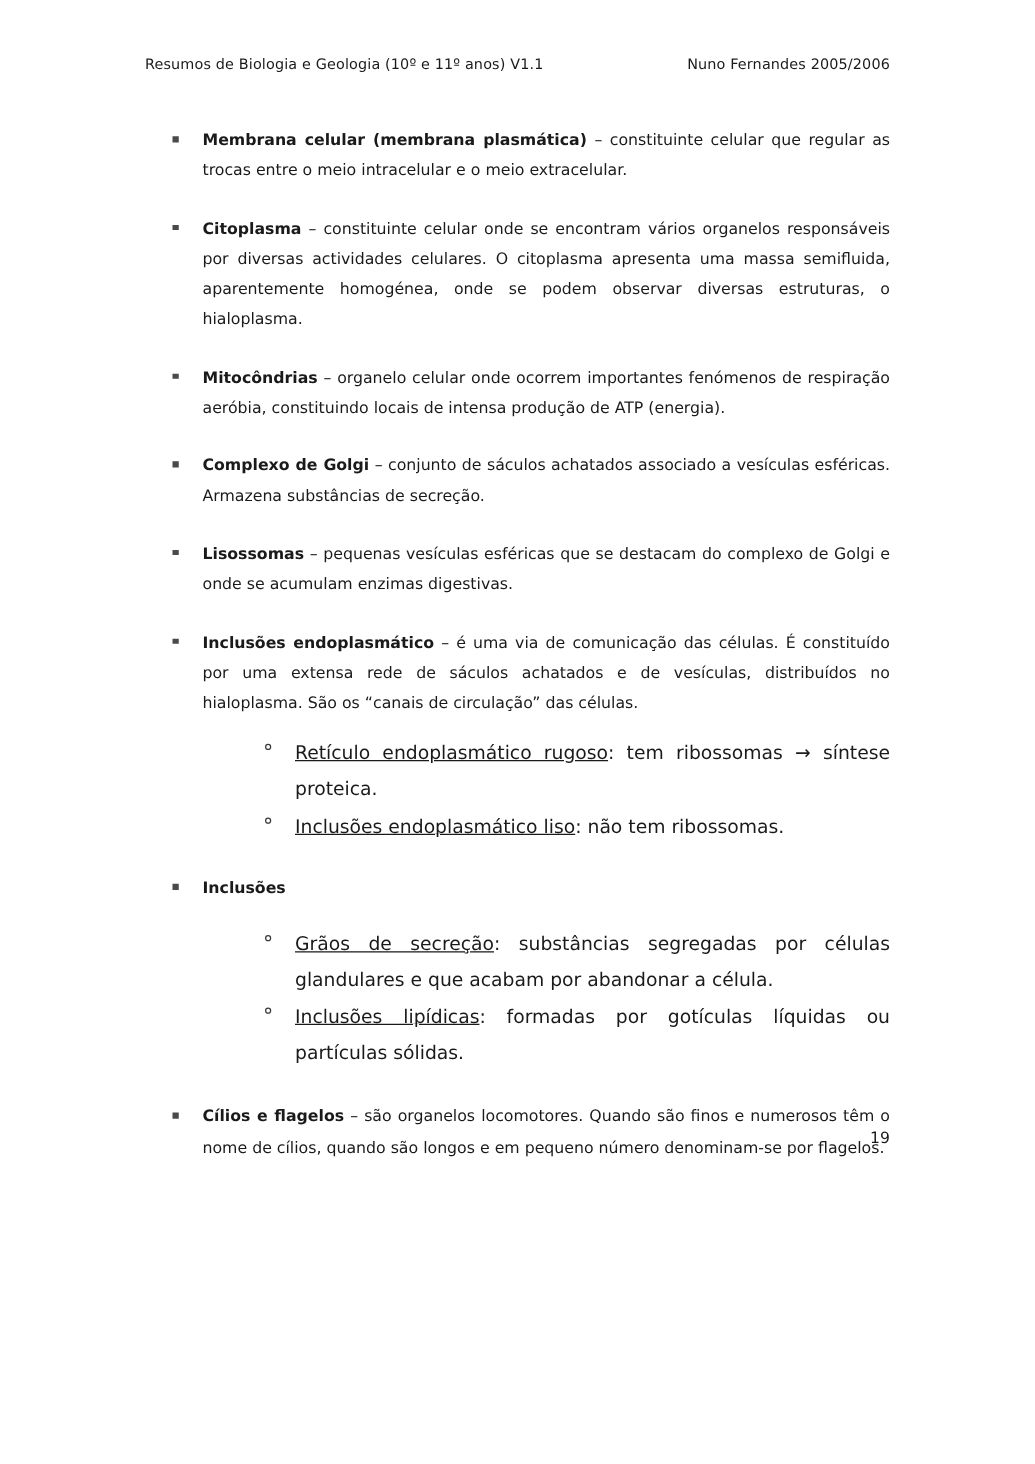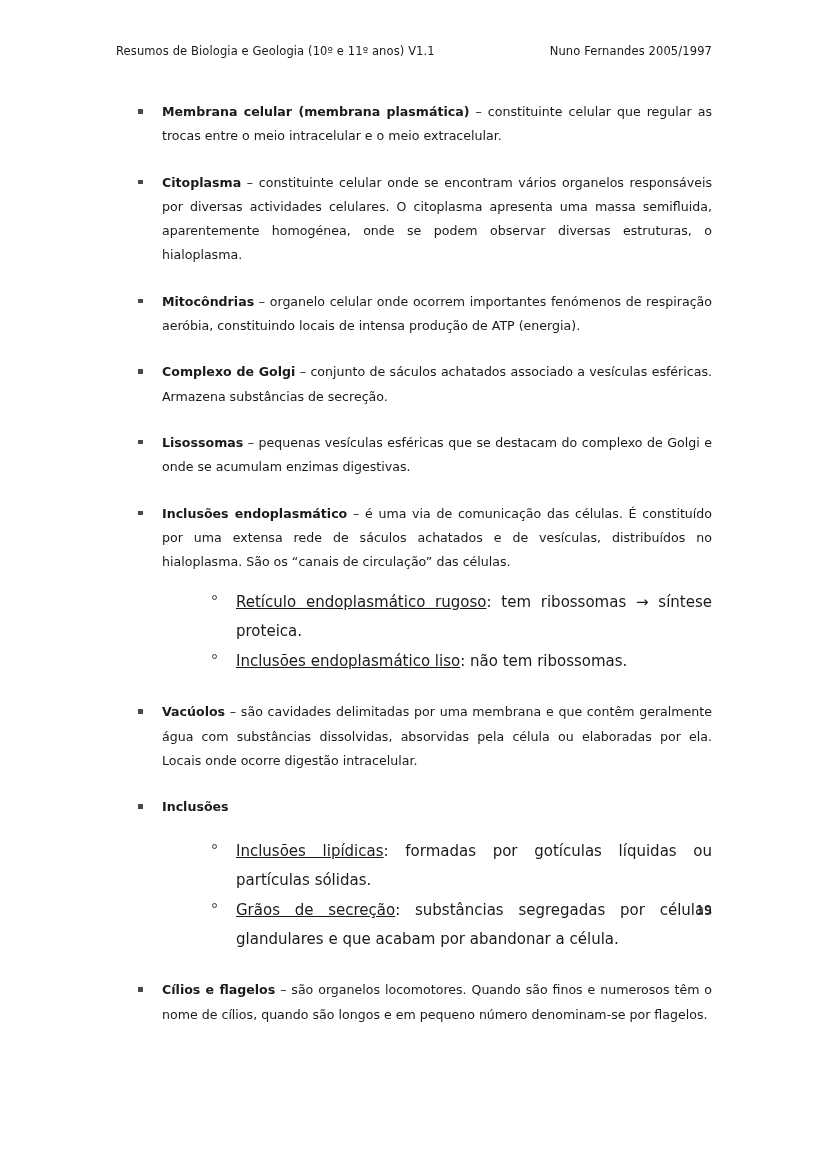--- a/index.html
+++ b/index.html
@@ -103,21 +103,21 @@
     font-weight: normal;
   }
 </style>
 </head>
 <body>
 
 <div class="page">
 
   <div class="header">
     <span class="left">Resumos de Biologia e Geologia (10º e 11º anos) V1.1</span>
-    <span class="right">Nuno Fernandes 2005/1997</span>
+    <span class="right">Nuno Fernandes 2005/2006</span>
   </div>
 
 
   <ul class="bullets">
 
     <li class="bullet">
       <span class="sq"></span>
       <b>Membrana celular (membrana plasmática)</b><span> – </span><span>constituinte celular que regular as trocas entre o meio intracelular e o meio extracelular.</span>
     </li>
 
@@ -149,36 +149,32 @@
           <span class="circ"></span>
           <span class="u">Retículo endoplasmático rugoso</span><span>: tem ribossomas → síntese proteica.</span>
         </li>
         <li class="subitem">
           <span class="circ"></span>
           <span class="u">Inclusões endoplasmático liso</span><span>: não tem ribossomas.</span>
         </li>
       </ul>
     </li>
 
-    <li class="bullet" style="margin-top:24px;">
-      <span class="sq"></span>
-      <b>Vacúolos</b><span> – </span><span>são cavidades delimitadas por uma membrana e que contêm geralmente água com substâncias dissolvidas, absorvidas pela célula ou elaboradas por ela. Locais onde ocorre digestão intracelular.</span>
-    </li>
 
     <li class="bullet">
       <span class="sq"></span>
       <b>Inclusões</b><span></span><span></span>
       <ul class="sublist tight">
         <li class="subitem">
           <span class="circ"></span>
-          <span class="u">Inclusões lipídicas</span><span>: formadas por gotículas líquidas ou partículas sólidas.</span>
+          <span class="u">Grãos de secreção</span><span>: substâncias segregadas por células glandulares e que acabam por abandonar a célula.</span>
         </li>
         <li class="subitem">
           <span class="circ"></span>
-          <span class="u">Grãos de secreção</span><span>: substâncias segregadas por células glandulares e que acabam por abandonar a célula.</span>
+          <span class="u">Inclusões lipídicas</span><span>: formadas por gotículas líquidas ou partículas sólidas.</span>
         </li>
       </ul>
     </li>
 
     <li class="bullet" style="margin-top:24px;">
       <span class="sq"></span>
       <b>Cílios e flagelos</b><span> – </span><span>são organelos locomotores. Quando são finos e numerosos têm o nome de cílios, quando são longos e em pequeno número denominam-se por flagelos.</span>
     </li>
 
   </ul>

